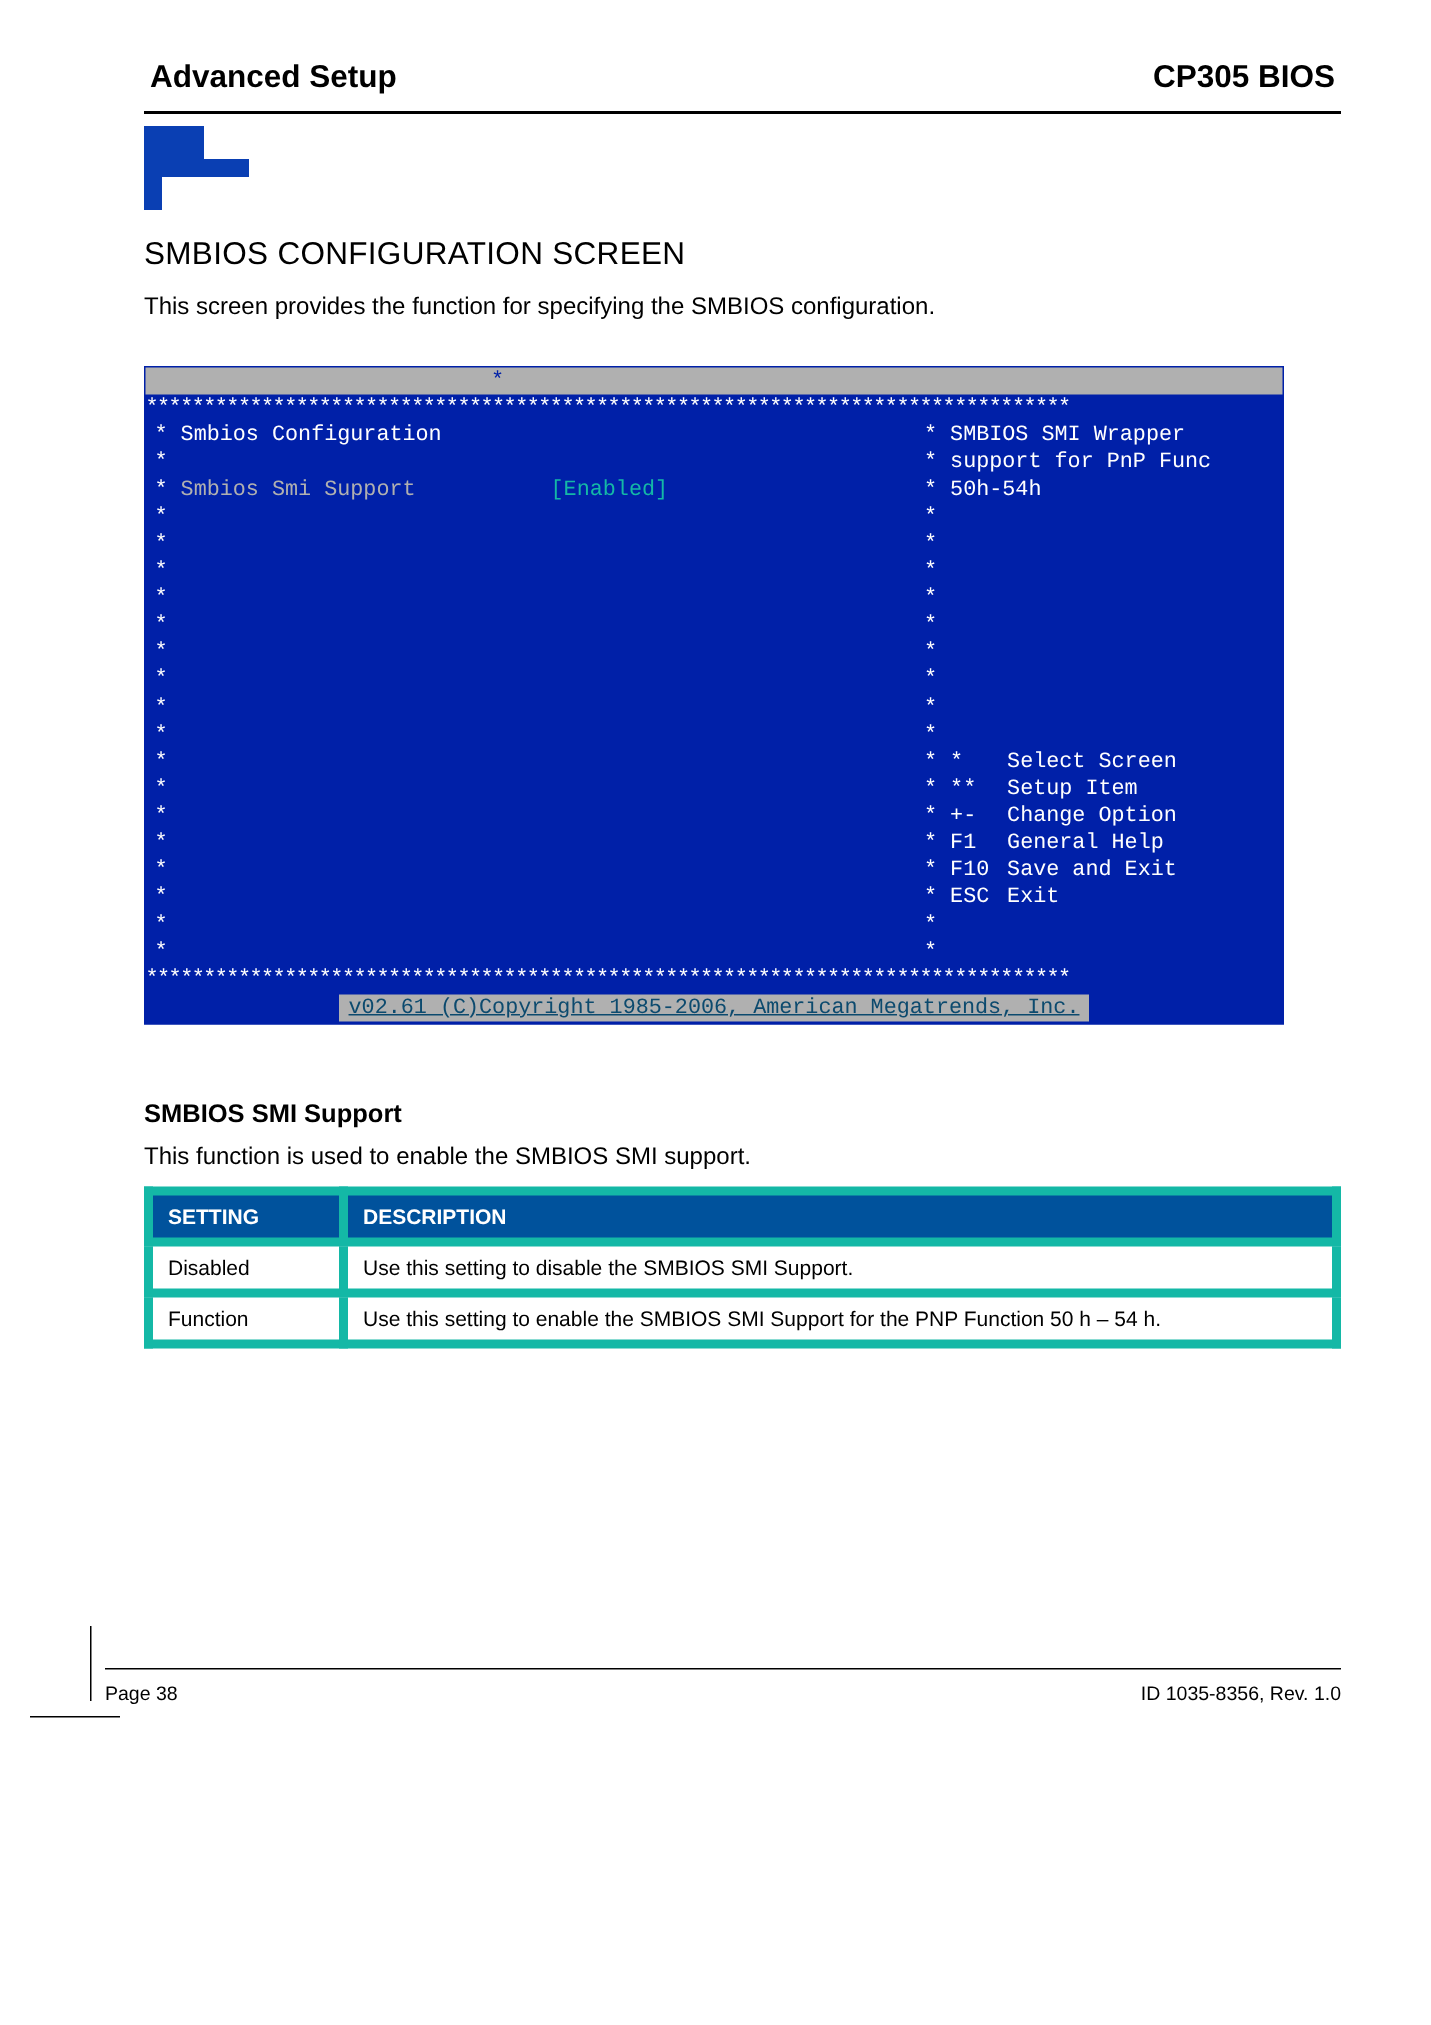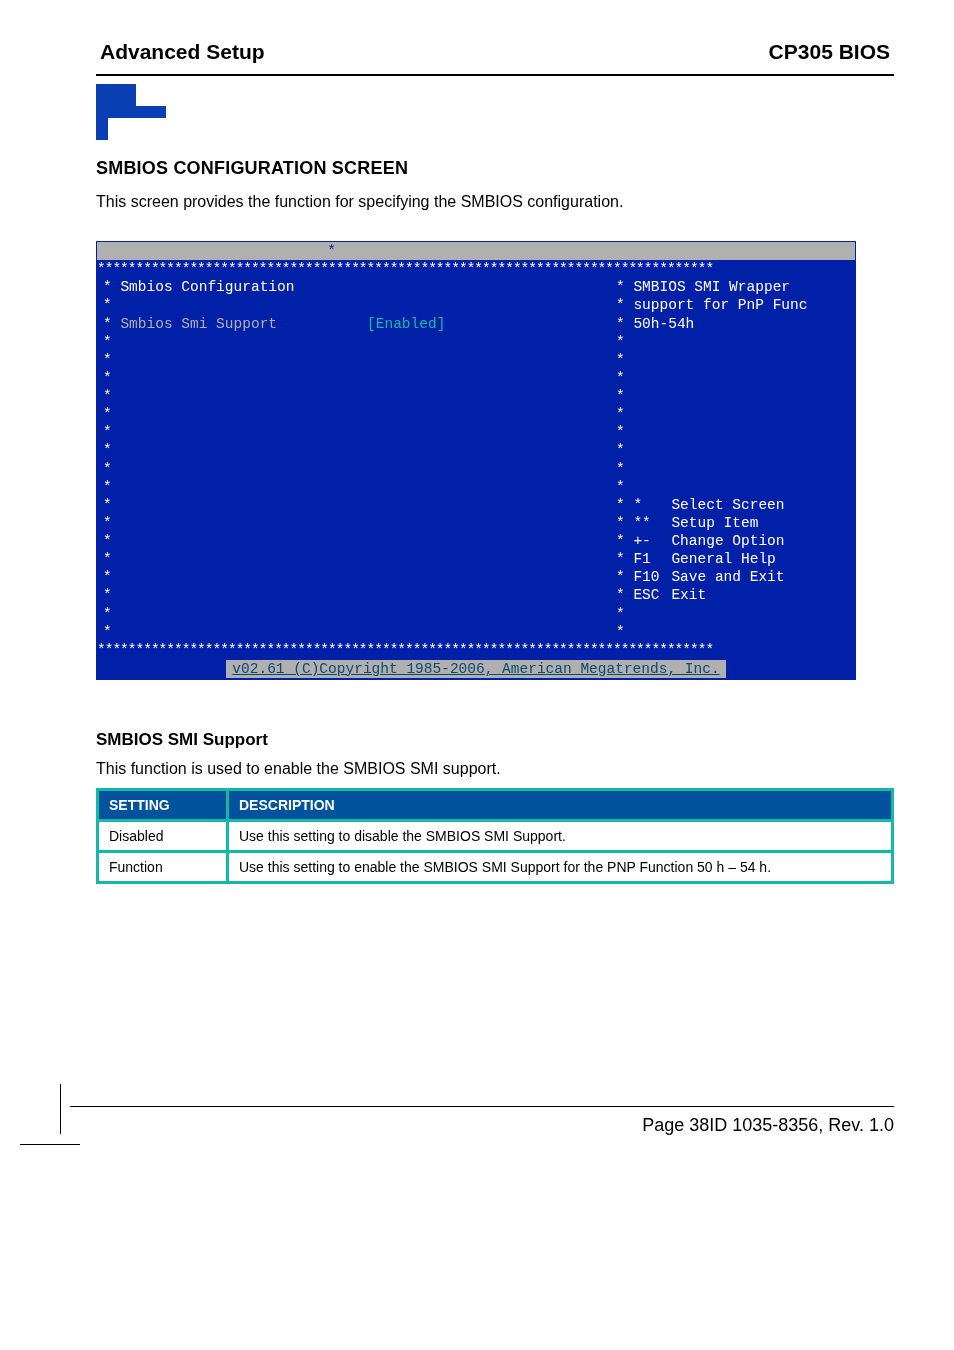--- a/index.html
+++ b/index.html
@@ -2,43 +2,43 @@
 <html><head>
 <meta charset="utf-8">
 <style>
   * { box-sizing: border-box; margin: 0; padding: 0; }
   html, body { width: 954px; height: 1350px; background: #fff; font-family: Arial, Helvetica, sans-serif; color: #000; }
   .page { position: relative; width: 954px; height: 1174px; padding: 40px 60px 40px 96px; }
   .header-row { display: flex; justify-content: space-between; align-items: baseline; font-weight: bold; font-size: 21px; padding: 0 4px 6px 4px; }
   .hr { height: 2px; background: #000; margin: 4px 0 0 0; }
   .logo-block { margin-top: 8px; margin-bottom: 18px; }
   .logo-block svg { display:block; }
-  .section-title { font-size: 18px; font-weight: bold; margin: 6px 0 14px 0; letter-spacing: .2px; }
+  .section-title { font-size: 21px; font-weight: normal; margin: 6px 0 14px 0; letter-spacing: .2px; }
   .intro { font-size: 16px; margin-bottom: 30px; }
   .bios-shot { width: 760px; margin: 0 0 50px 0; background: #0020a8; color: #fff; font-family: 'Courier New', monospace; font-size: 14.5px; line-height: 1.25; padding: 0; border: 1px solid #0020a8; }
   .bios-row { display: flex; }
   .bios-left { flex: 1 1 auto; padding: 0 6px; }
   .bios-right { width: 245px; padding: 0 6px; }
   .white-bg { background: #b0b0b0; color: #0020a8; }
   .white-bg-cell { background: #b0b0b0; color: #0020a8; display:inline-block; padding: 0 4px; }
   .blue-bg { background: #0020a8; color: #fff; }
   .star-line { white-space: nowrap; overflow: hidden; letter-spacing: -1px; }
   .bios-footer-bar { background: #0020a8; color:#fff; text-align:center; padding:1px 0; }
   .bios-footer-text { background:#b0b0b0; color:#0c4a6e; display:inline-block; padding:0 6px; text-decoration:underline; }
   .help-key { display:inline-block; width:38px; }
   .subheading { font-weight: bold; font-size: 17px; margin-bottom: 10px; }
   .body-text { font-size: 16px; margin-bottom: 10px; }
   table.settings { width: 100%; border-collapse: collapse; margin-bottom: 8px; }
-  table.settings th, table.settings td { border: 3px solid #14b8a6; font-size: 14px; text-align: left; padding: 6px 10px; }
+  table.settings th, table.settings td { border: 6px solid #14b8a6; font-size: 14px; text-align: left; padding: 6px 10px; }
   table.settings th { background: #00529c; color: #fff; font-weight: bold; }
   table.settings th:first-child, table.settings td:first-child { width: 130px; }
   .after-table { font-size: 16px; margin-top: 4px; }
   .footer { position: absolute; left: 70px; right: 60px; bottom: 38px; }
   .footer-rule { height: 1.5px; background: #000; margin-bottom: 8px; }
-  .footer-row { display: flex; justify-content: flex-end; font-size: 18px; }
+  .footer-row { display: flex; justify-content: space-between; font-size: 13px; }
   .corner-marks { position:absolute; left:20px; bottom:20px; width:60px; height:70px; }
   .corner-marks .v { position:absolute; left:40px; top:0; width:1px; height:50px; background:#000; }
   .corner-marks .h { position:absolute; left:0; top:60px; width:60px; height:1px; background:#000; }
 </style>
 </head>
 <body>
 
 <div class="page">
 
   <div class="header-row">

